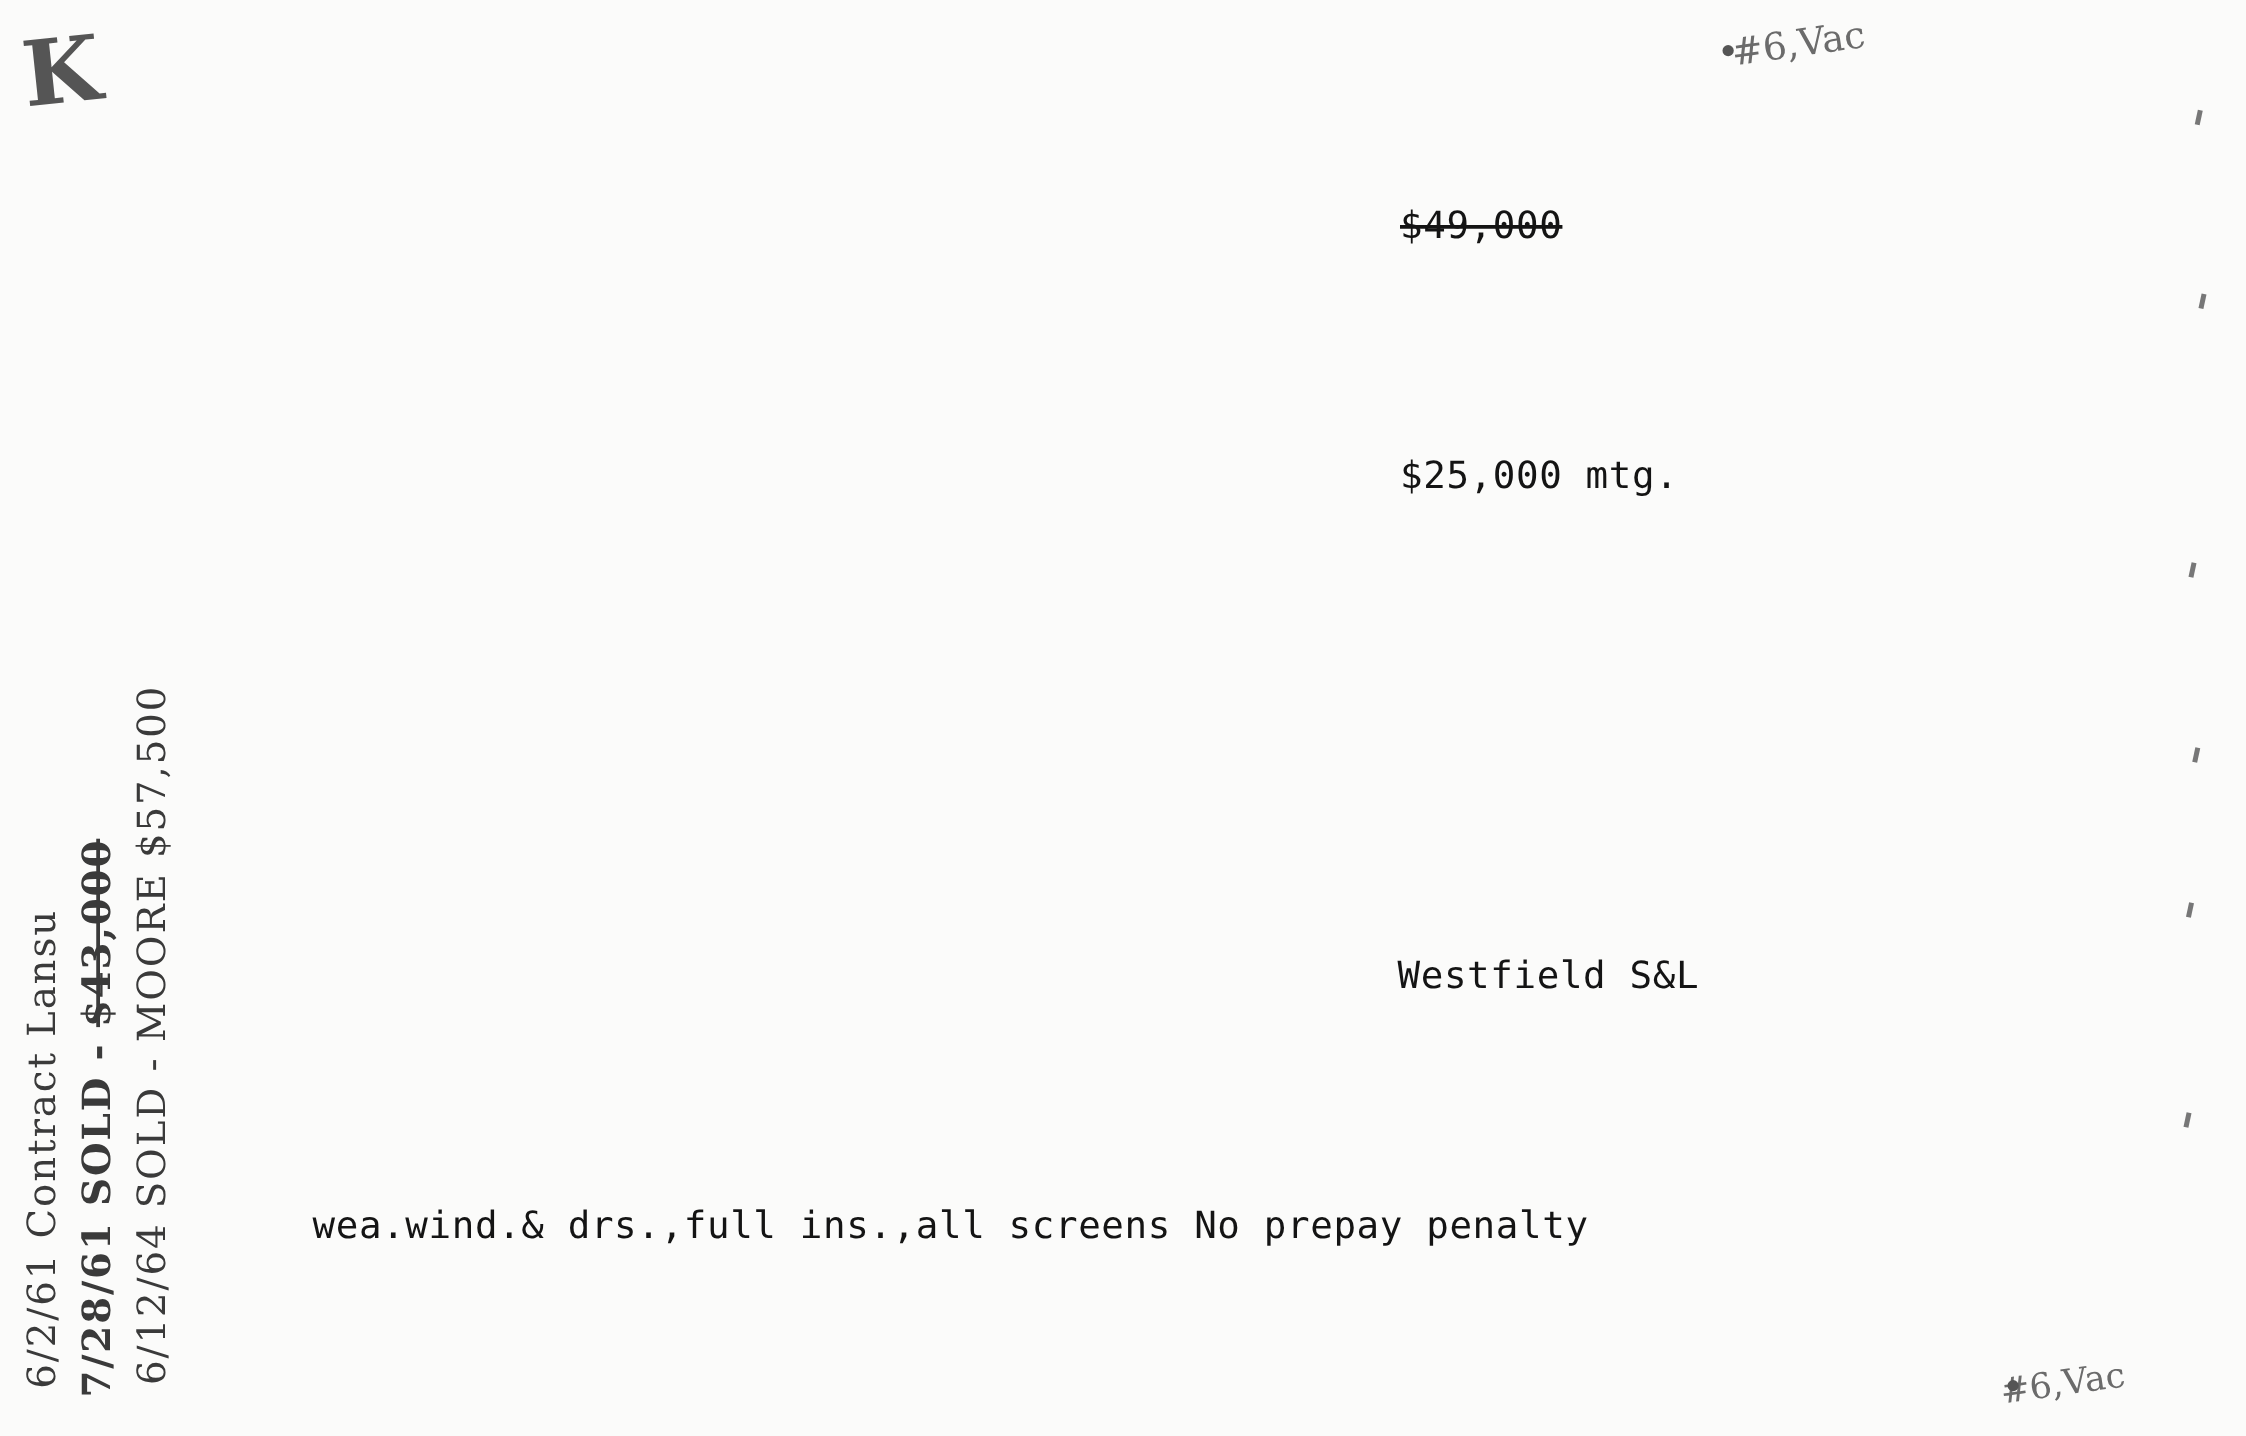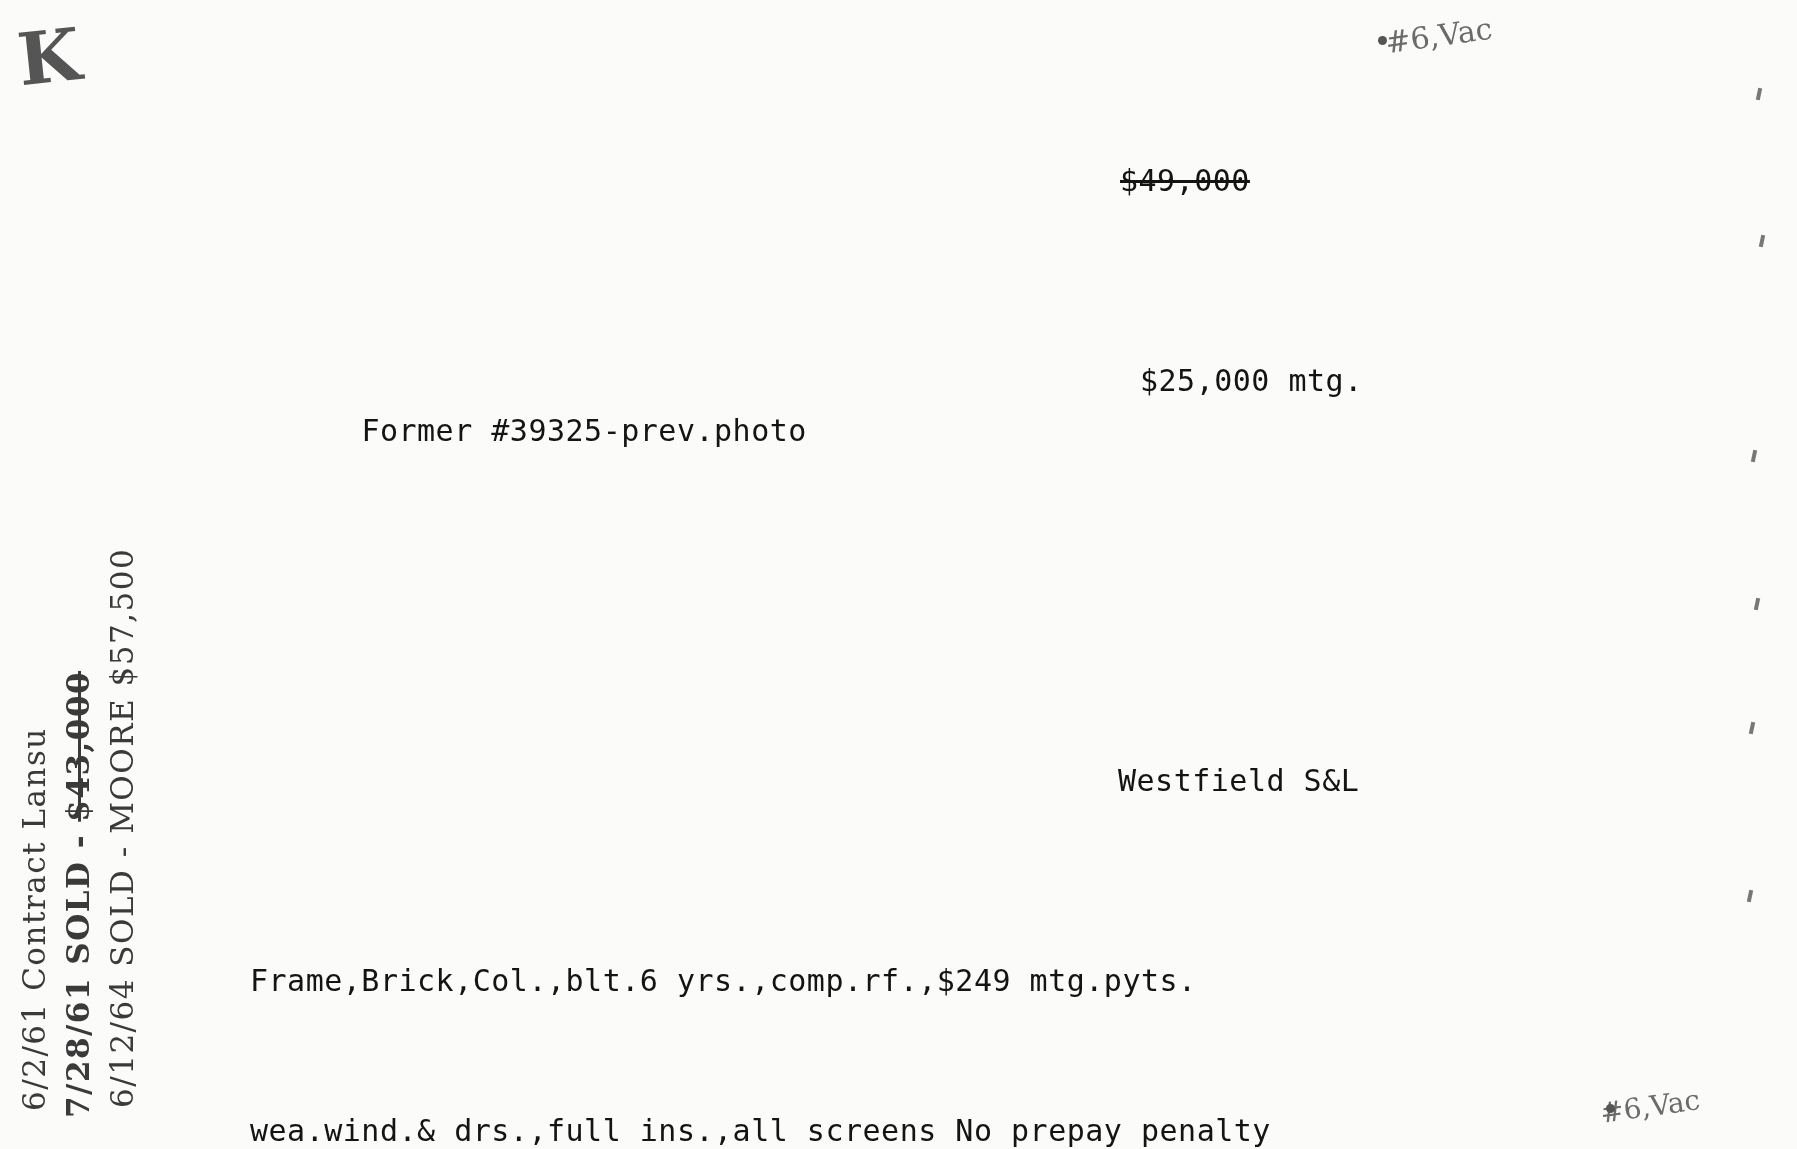--- a/index.html
+++ b/index.html
@@ -130,32 +130,30 @@
   <div class="vert v2">7/28/61 SOLD - <span class="strike-inline">$43,000</span></div>
   <div class="vert v3">6/12/64  SOLD - MOORE   $57,500</div>
 
   <div class="typed">
 
     <div class="line">
       <span class="col2 struck" style="left:870px;top:0;">$49,000</span>
     </div>
 
     <div class="line">
-      <span>Former #39325-prev.photo</span>
-      <span class="col2" style="left:870px;top:0;margin-left:20px;">$25,000 mtg.</span>
+      <span class="col2" style="left:870px;top:0;">$25,000 mtg.</span>
     </div>
 
     <div class="line">
     </div>
 
     <div class="line">
       <span class="col2" style="left:868px;top:0;">Westfield S&amp;L</span>
     </div>
 
-    <div class="line">Frame,Brick,Col.,blt.6 yrs.,comp.rf.,$249 mtg.pyts.</div>
     <div class="line">wea.wind.&amp; drs.,full ins.,all screens No prepay penalty</div>
     
     
     
     
     
     
     
     
 

